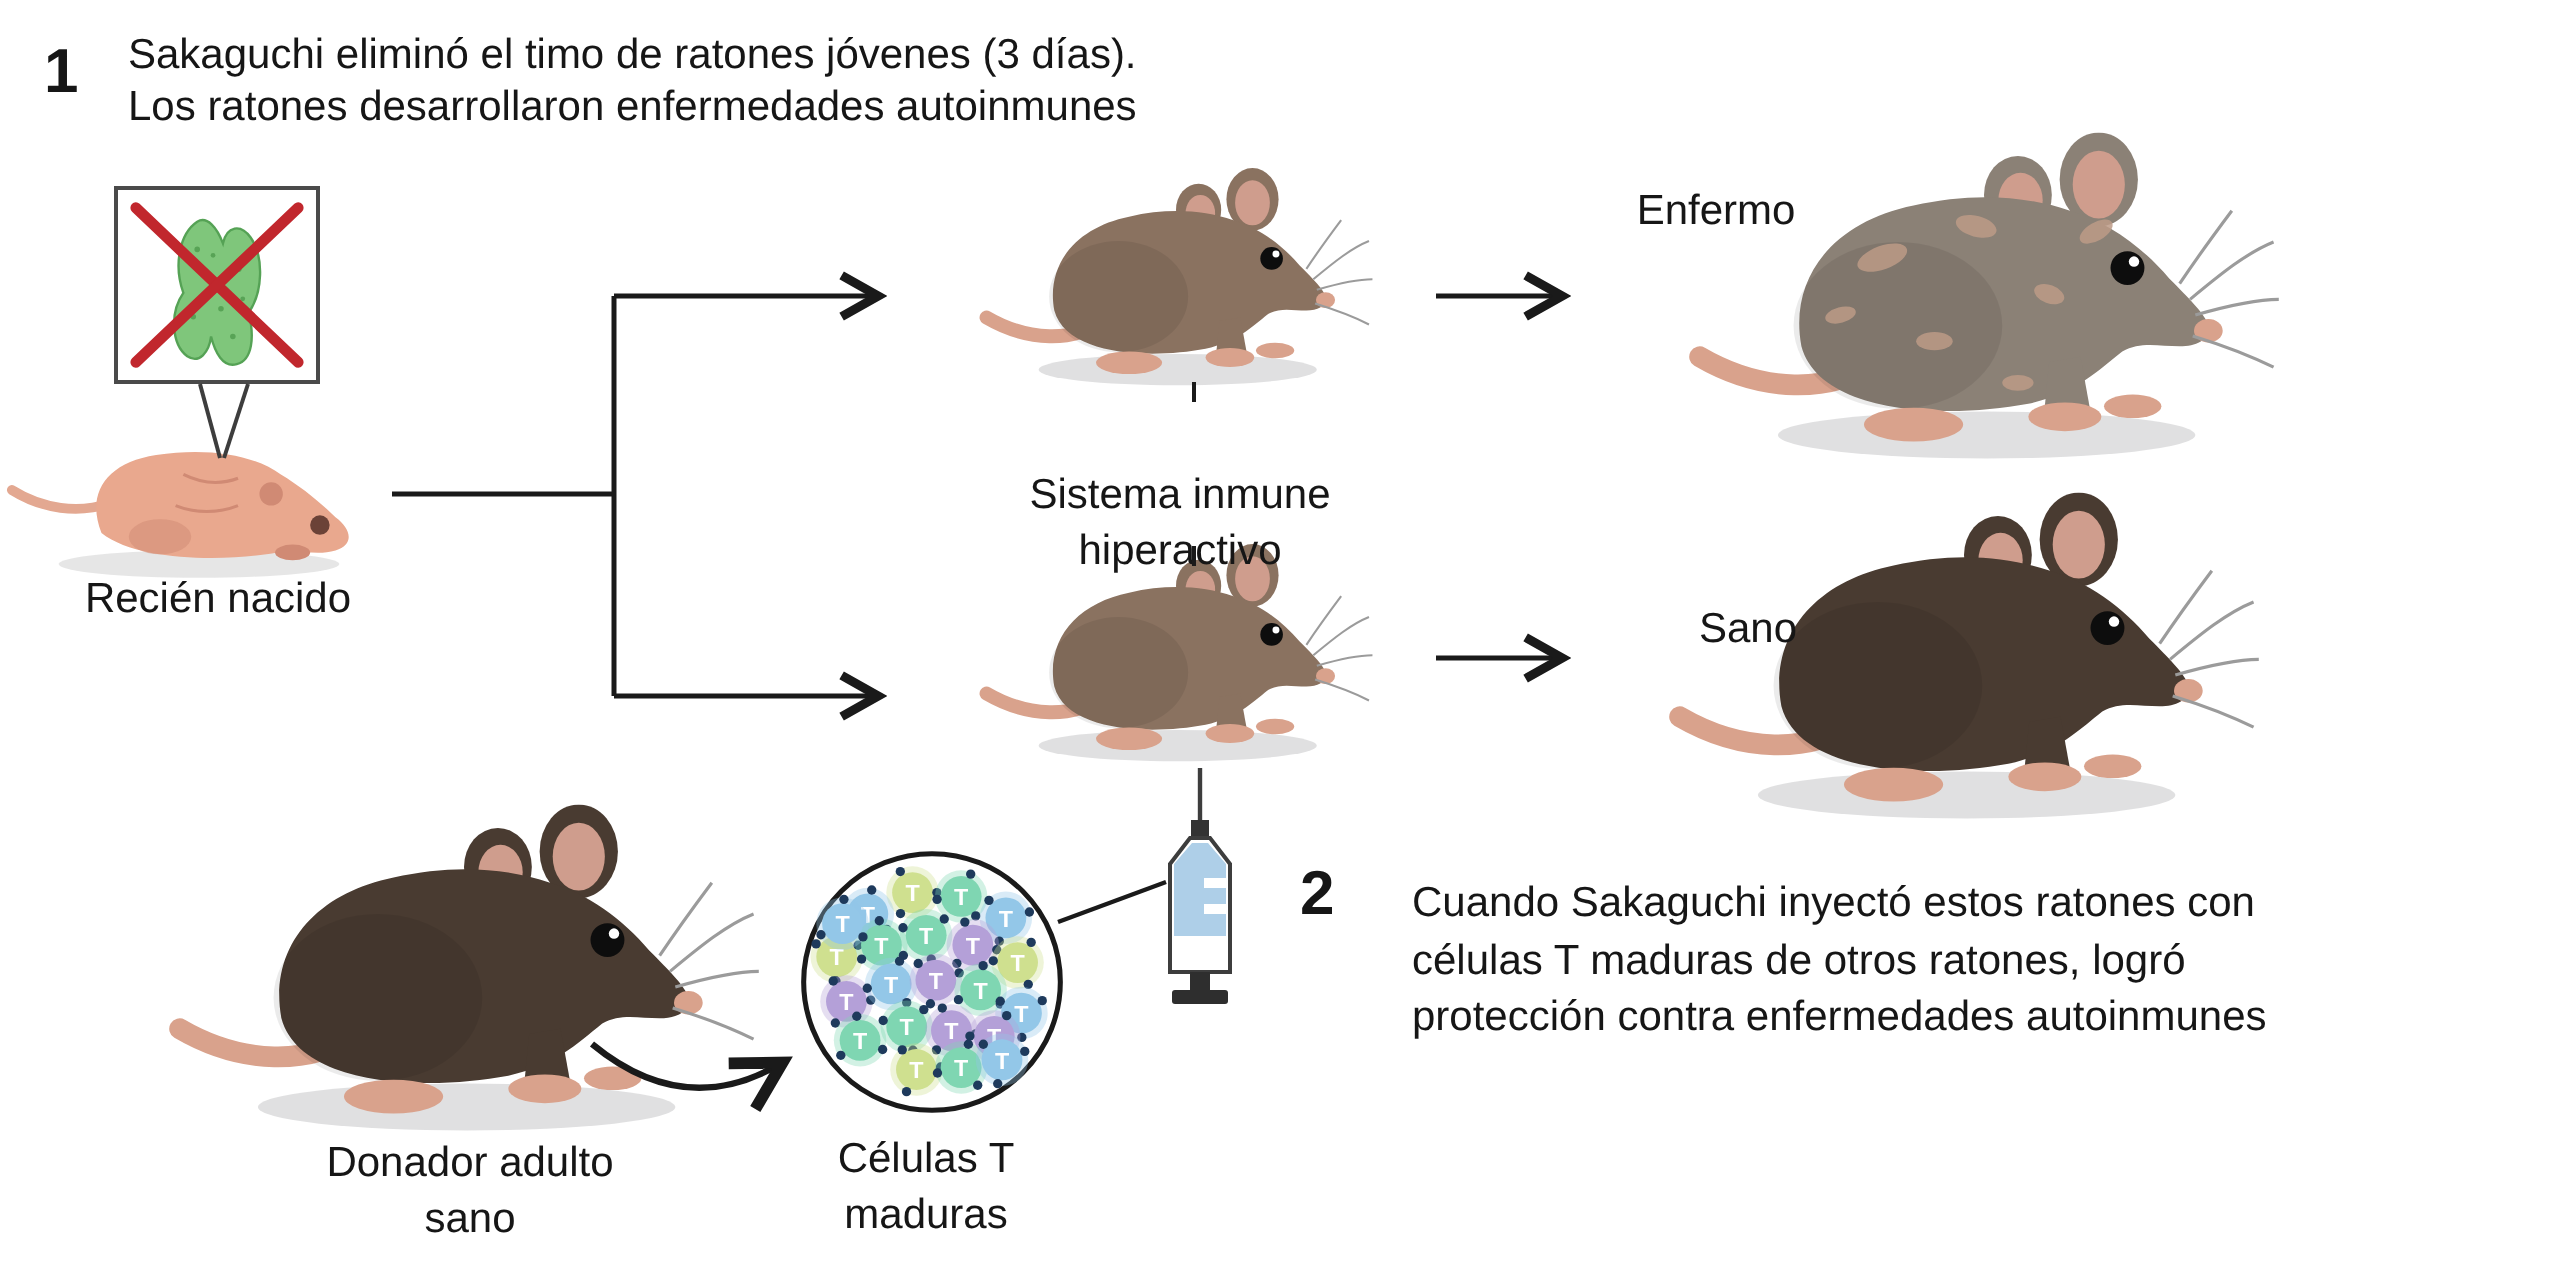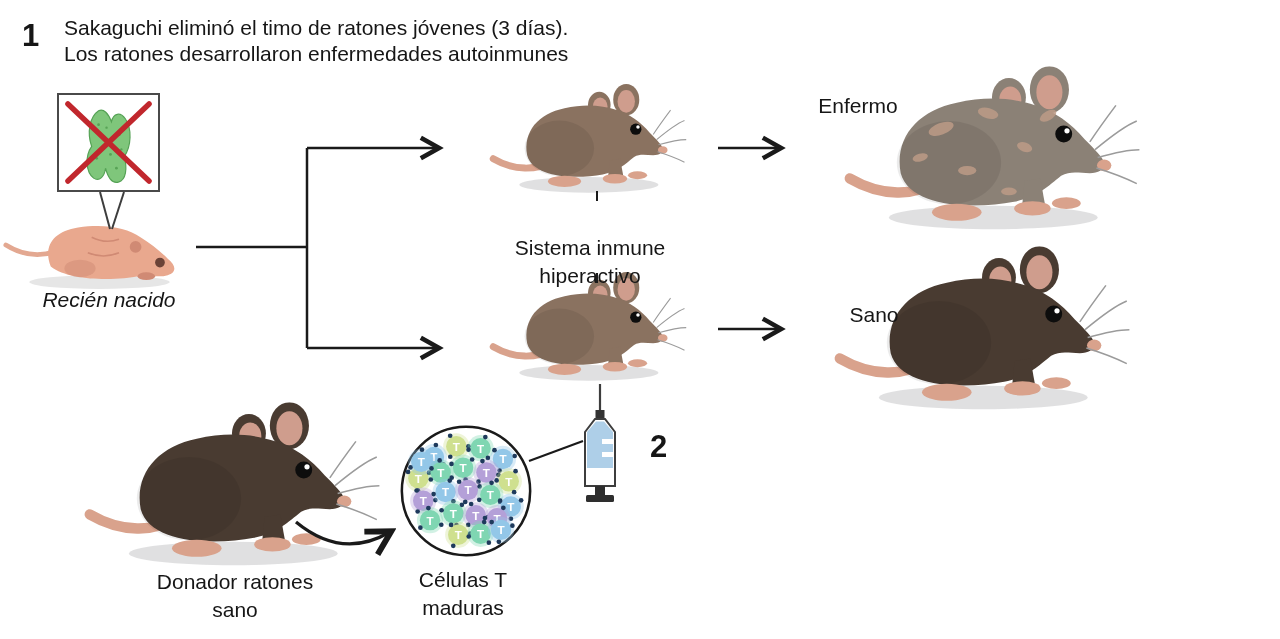--- a/index.html
+++ b/index.html
@@ -303,31 +303,34 @@
     <line x1="22" y1="2" x2="22" y2="30" stroke="#3d3d3d" stroke-width="2.2"></line>
     <rect x="17.5" y="28" width="9" height="9" fill="#333"></rect>
     <path d="M7,50 L17,37 L27,37 L37,50 L37,104 L7,104 Z" fill="#fff" stroke="#3d3d3d" stroke-width="2"></path>
     <path d="M9,50 L18,39.5 L26,39.5 L35,50 L35,86 L9,86 Z" fill="#aecfe8"></path>
     <rect x="24" y="57" width="11" height="5" fill="#fff"></rect>
     <rect x="24" y="70" width="11" height="5" fill="#fff"></rect>
     <rect x="17" y="104" width="10" height="10" fill="#2e2e2e"></rect>
     <rect x="8" y="113" width="28" height="7" rx="1.5" fill="#2e2e2e"></rect>
   </svg>
 
-  <div class="abs lbl" style="left:9px;top:286px;width:200px;font-style:italic;">Recién nacido</div>
+  <div class="abs lbl" style="left:9px;top:286px;width:200px;">Recién nacido</div>
   <div class="abs lbl" style="left:480px;top:212px;width:220px;margin-top:22px;">Sistema inmune
 hiperactivo</div>
   <div class="abs lbl" style="left:778px;top:92px;width:160px;">Enfermo</div>
   <div class="abs lbl" style="left:814px;top:301px;width:120px;">Sano</div>
-  <div class="abs lbl" style="left:115px;top:568px;width:240px;">Donador ratones
+  <div class="abs lbl" style="left:115px;top:568px;width:240px;">Donador adulto
 sano</div>
   <div class="abs lbl" style="left:373px;top:566px;width:180px;text-align:center;">Células T
 maduras</div>
 
   <div class="abs step-num" style="left:650px;top:431px;">2</div>
+  <div class="abs step-text wide" style="left:706px;top:438px;">Cuando Sakaguchi inyectó estos ratones con
+células T maduras de otros ratones, logró
+protección contra enfermedades autoinmunes</div>
 
   <svg id="connectors" class="abs" style="left:0;top:0;" width="1280" height="639" viewBox="0 0 1280 639">
     <defs>
       <marker id="ah" viewBox="0 0 12 12" refX="9.5" refY="6" markerWidth="11" markerHeight="11" orient="auto-start-reverse">
         <path d="M2,1.5 L10,6 L2,10.5" fill="none" stroke="#1a1a1a" stroke-width="2"></path>
       </marker>
     </defs>
     <g stroke="#1a1a1a" stroke-width="2.5" fill="none">
       <path d="M196,247 H307"></path>
       <path d="M307,148 V348"></path>

